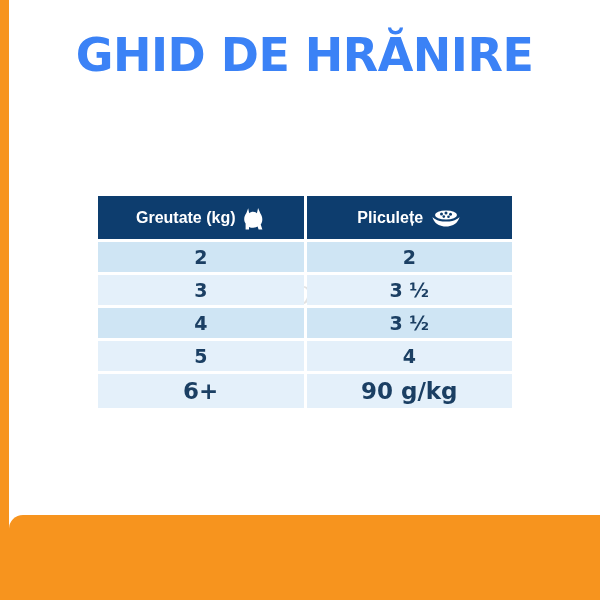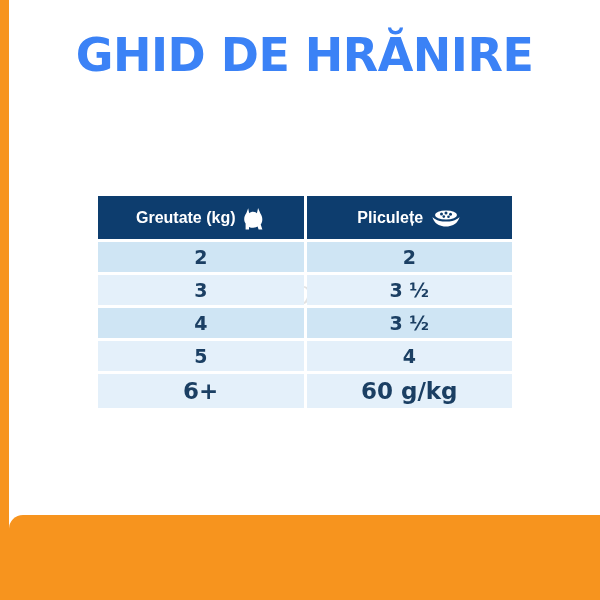--- a/index.html
+++ b/index.html
@@ -186,21 +186,21 @@
         <tr>
           <td>4</td>
           <td>3 ½</td>
         </tr>
         <tr class="alt">
           <td>5</td>
           <td>4</td>
         </tr>
         <tr class="last">
           <td>6+</td>
-          <td>60 g/kg</td>
+          <td>90 g/kg</td>
         </tr>
       </tbody>
     </table>
   </div>
 
 </div>
 
 <div class="bottom-block"></div>
 
 </body></html>

